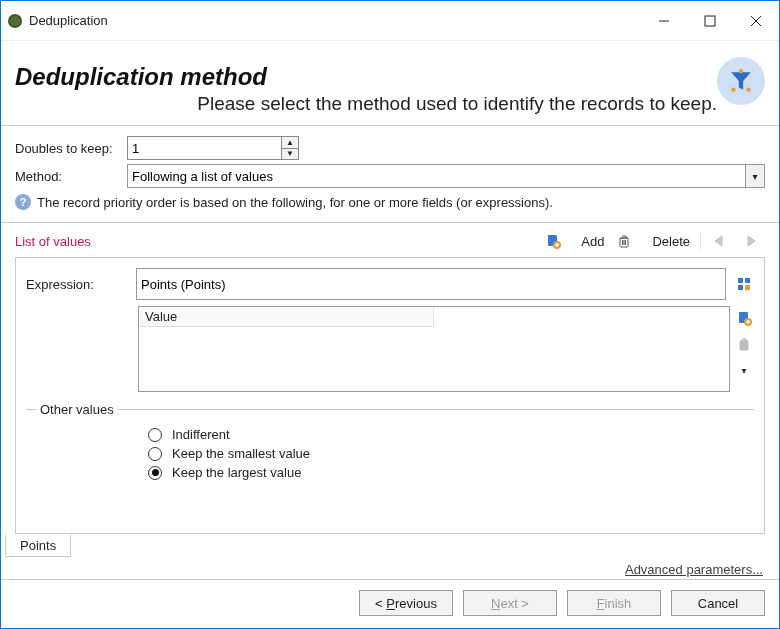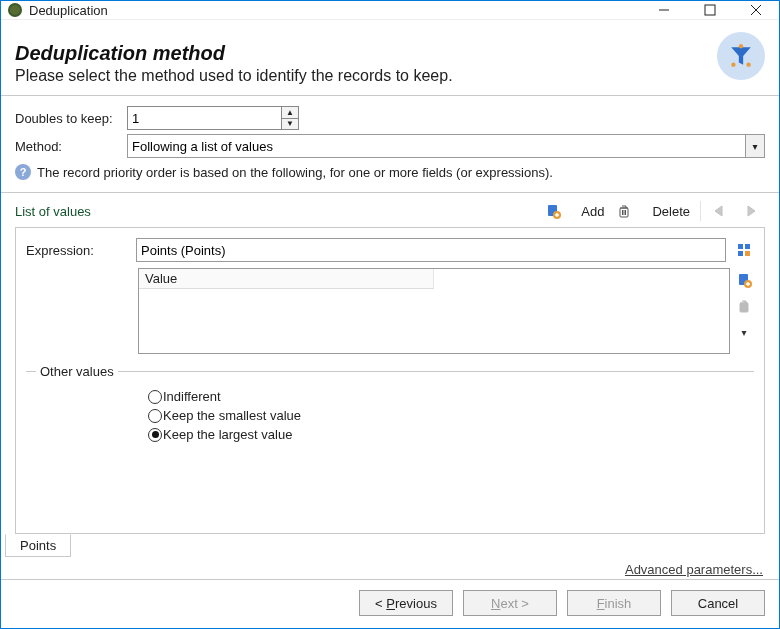--- a/index.html
+++ b/index.html
@@ -12,42 +12,42 @@
     width: 780px;
     height: 629px;
     border: 1px solid #0078d7;
     display: flex;
     flex-direction: column;
   }
   
   .titlebar {
     display: flex;
     align-items: center;
-    height: 19px;
+    height: 40px;
     padding: 0 0 0 6px;
     background: #fff;
     border-bottom: 1px solid #eee;
   }
   .titlebar .ico { width: 16px; height: 16px; margin-right: 6px; }
   .titlebar .title { flex: 1; font-size: 13px; }
   .winbtn {
     width: 46px; height: 30px; display:flex; align-items:center; justify-content:center;
     cursor: default;
   }
   .winbtn svg { stroke:#222; }
   
   .header {
     display: flex;
     align-items: center;
     padding: 6px 14px 10px 14px;
     border-bottom: 1px solid #c9c9c9;
   }
   .header .texts { flex: 1; }
-  .header h1 { margin: 16px 0 2px 0; font-size: 20px; font-weight: 700; font-style: italic; color:#111; }
-  .header .sub { font-size: 16px; }
+  .header h1 { margin: 16px 0 2px 0; font-size: 24px; font-weight: 700; font-style: italic; color:#111; }
+  .header .sub { font-size: 19px; text-align: right; }
   .header .bigicon {
     width: 48px; height: 48px; border-radius: 50%; background:#cfe0f5;
     display:flex; align-items:center; justify-content:center;
   }
   
   .form { padding: 6px 14px 4px 14px; border-bottom: 1px solid #c9c9c9; }
   .row { display:flex; align-items:center; margin: 4px 0; }
   .row .lab { width: 112px; }
   .spinner {
     display:flex; align-items:stretch; height:24px;
@@ -73,51 +73,51 @@
   .info .qmark {
     width:16px; height:16px; border-radius:50%; background:#8aa8d8; color:#fff; font-size:11px; font-weight:700;
     display:flex; align-items:center; justify-content:center;
   }
   
   .body { flex:1; padding: 6px 14px 0 14px; display:flex; flex-direction:column; }
   .lov-head {
     display:flex; align-items:center; padding:2px 0 6px 0;
   }
   .lov-head .title {
-    color:#14532d;
+    color:#be185d;
   }
   .lov-head .spacer { flex:1; }
   .tool { display:flex; align-items:center; gap:20px; padding:0 6px; }
   .tool svg { display:block; }
   .vsep { width:1px; height:20px; background:#e3e3e3; margin:0 4px; }
   .arrowbtn svg { stroke:#c0c0c0; }
   .tab-area-wrap {
     border:1px solid #c9c9c9;
     padding: 10px 10px 0 10px;
     display:flex; flex-direction:column;
     flex:1;
     position:relative;
   }
   .exprrow { display:flex; align-items:center; margin-bottom:6px; gap:8px; }
   .exprrow .lab { width:102px; }
-  .exprbox { flex:1; height:24px; border:1px solid #999; padding:0 4px; font-size:13px; }
+  .exprbox { flex:1; height:32px; border:1px solid #999; padding:0 4px; font-size:13px; }
   .sq { width:20px; height:20px; display:flex; align-items:center; justify-content:center; }
   .valgrid-row { display:flex; gap:4px; }
   .valgrid { flex:1; border:1px solid #999; height:86px; margin-left:112px; }
   .valgrid .hdr { background:#fafafa; border-bottom:1px solid #ddd; font-size:13px; padding:2px 6px; width:50%; border-right:1px solid #e6e6e6; }
   .sidebtns { display:flex; flex-direction:column; gap:6px; padding-top:2px; }
   .sidebtns .sq svg.disabled * { fill:#bbb; stroke:#bbb; }
   fieldset.other {
     margin: 10px 0 0 0;
     padding: 6px 10px 10px 10px;
     border:1px solid #c9c9c9;
     border-left:none; border-right:none; border-bottom:none;
   }
   fieldset.other legend { padding:0 4px; font-size:13px; }
-  .radio-row { display:flex; align-items:center; gap:1px; margin:4px 0 4px 112px; }
+  .radio-row { display:flex; align-items:center; gap:10px; margin:4px 0 4px 112px; }
   .radio {
     width:14px; height:14px; border:1px solid #333; border-radius:50%; display:inline-flex; align-items:center; justify-content:center;
   }
   .radio .dot { width:7px; height:7px; border-radius:50%; background:#111; }
   .tabs { display:flex; margin-top:-1px; margin-left:-10px; }
   .tab {
     border:1px solid #c9c9c9;
     border-top:1px solid #fff;
     padding:3px 14px; font-size:13px; background:#fff;
     position:relative; top:1px;

